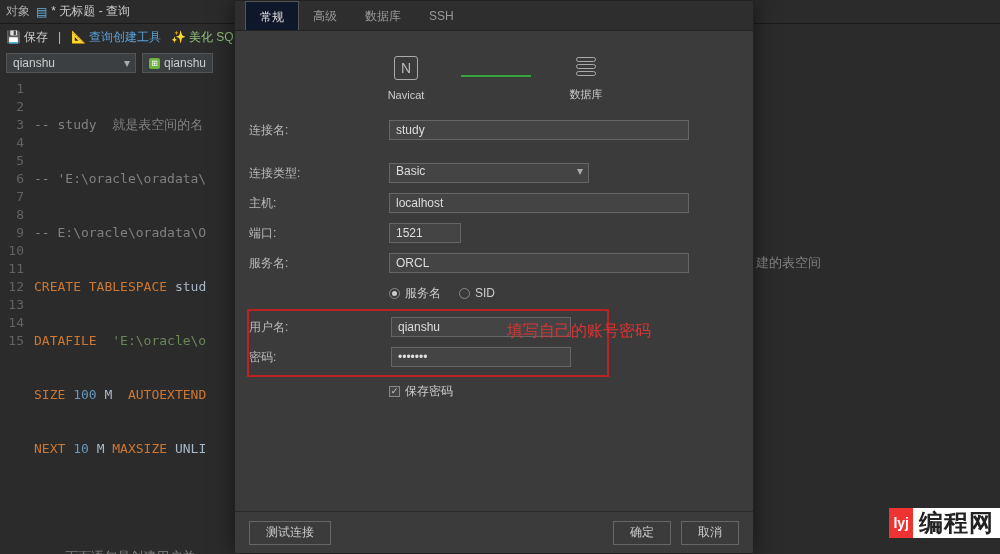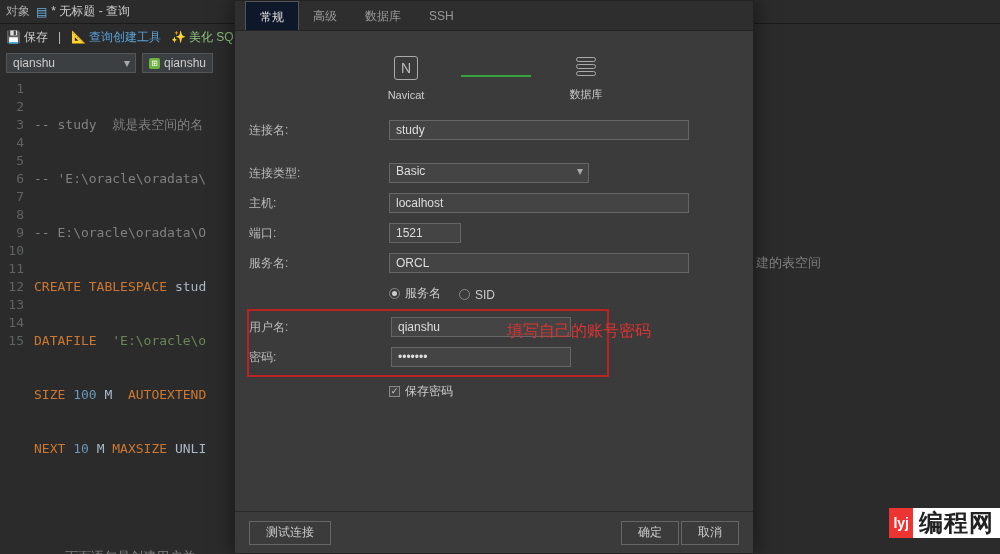--- a/index.html
+++ b/index.html
@@ -36,31 +36,31 @@
 .conn-icon{width:34px;height:34px;display:flex;align-items:center;justify-content:center}
 .conn-line{width:70px;height:2px;background:#39a33b}
 .form-row{display:flex;align-items:center;height:28px;margin-bottom:2px}
 .form-row label{width:140px;color:#bbb;font-size:12px}
 .txt{background:#444;border:1px solid #666;color:#ddd;height:20px;padding:0 6px;font-size:12px}
 .txt.w-full{width:300px}
 .txt.w-med{width:180px}
 .txt.w-sm{width:72px}
 .sel{background:#444;border:1px solid #666;color:#ddd;height:20px;padding:0 6px;font-size:12px;width:200px;position:relative}
 .sel::after{content:"▾";position:absolute;right:5px;color:#aaa}
-.radio-row{display:flex;align-items:flex-end;gap:18px}
+.radio-row{display:flex;align-items:center;gap:18px}
 .radio{display:flex;align-items:center;gap:5px;color:#ccc;font-size:12px}
 .radio .dot{width:11px;height:11px;border:1px solid #888;border-radius:50%;display:flex;align-items:center;justify-content:center}
 .radio .dot.on::after{content:"";width:5px;height:5px;background:#ccc;border-radius:50%}
 .chk{display:flex;align-items:center;gap:5px;color:#ccc;font-size:12px}
 .chk .box{width:11px;height:11px;border:1px solid #888;background:#444;display:flex;align-items:center;justify-content:center;font-size:9px;color:#ccc}
 .highlight-box{border:2px solid #b22}
 .annotation{position:absolute;color:#d33;font-size:16px}
 .dlg-footer{position:absolute;bottom:0;left:0;right:0;height:42px;border-top:1px solid #2a2a2a;display:flex;align-items:center;padding:0 14px;justify-content:space-between}
 .btn{background:#3b3b3b;border:1px solid #666;color:#ccc;height:24px;padding:0 16px;font-size:12px;cursor:pointer}
-.ft-right{display:flex;gap:2px}
+.ft-right{display:flex;gap:10px}
 .site-logo{position:absolute;right:0;bottom:16px;display:flex;align-items:center;height:30px;background:#fff;font-weight:bold}
 .site-logo .red{background:#e33;color:#fff;padding:0 4px;font-size:14px;height:30px;display:flex;align-items:center}
 .site-logo .txtlogo{color:#222;font-size:24px;padding:0 6px;letter-spacing:1px}
 .nav-icon{width:24px;height:24px;border:1px solid #aaa;display:inline-flex;align-items:center;justify-content:center;border-radius:3px;color:#bbb;font-size:14px}
 .db-icon{display:flex;flex-direction:column;gap:2px}
 .db-icon span{width:20px;height:5px;border:1px solid #aaa;border-radius:3px}
 .obj-tab{color:#aaa}
 .spacer13{height:13px}
 .outside-text{position:absolute;left:756px;top:254px;color:#808080;font-family:Consolas,monospace;font-size:13px}
 </style>

